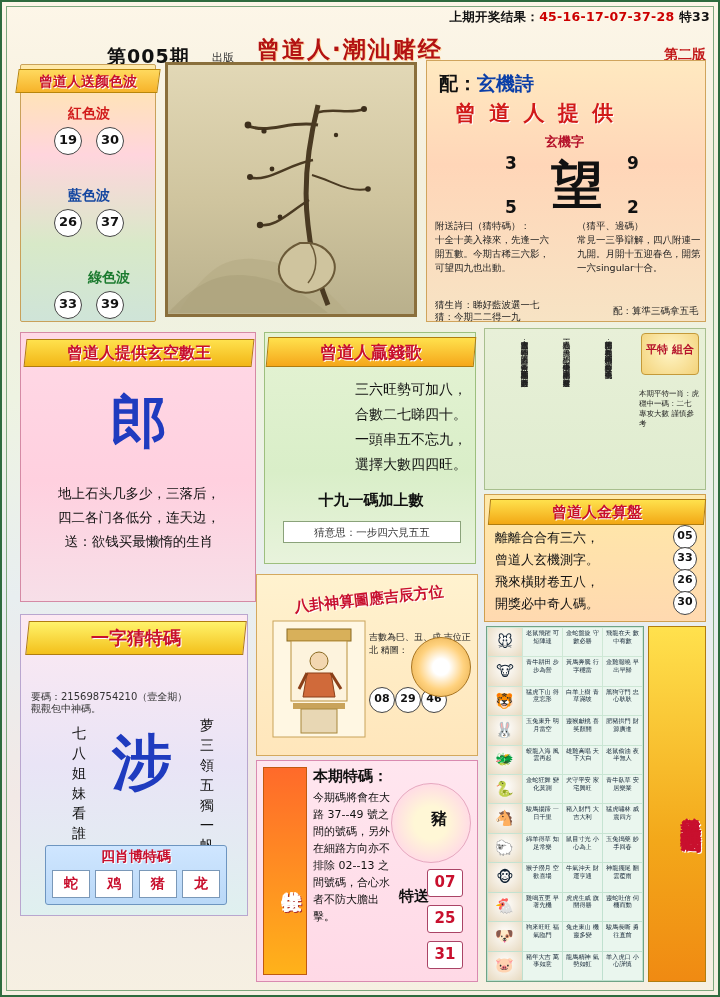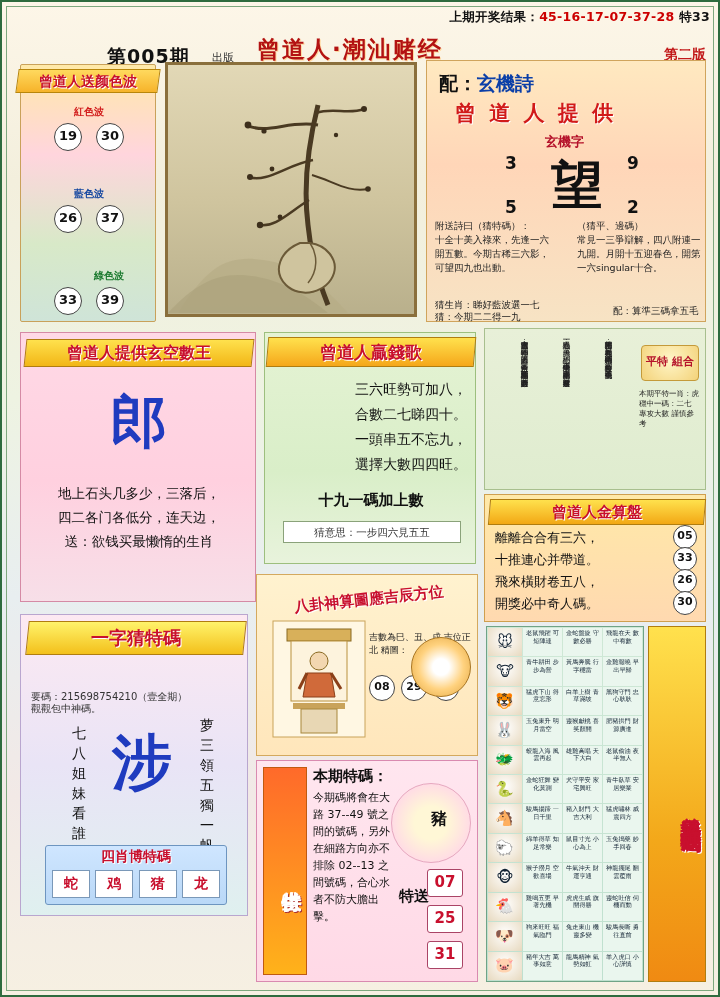--- a/index.html
+++ b/index.html
@@ -71,21 +71,21 @@
     border:1px solid #b8860b;
     transform:skewX(-8deg);
   }
   .waves-banner span{
     display:block;transform:skewX(8deg);
     text-align:center;line-height:22px;
     font-size:14px;font-weight:bold;color:#c8102e;
     text-shadow:1px 1px 0 #fff;
   }
   .wave-grp{position:absolute;left:0;width:136px;text-align:center;}
-  .wave-label{font-size:10px;font-weight:bold;margin-bottom:4px;}
+  .wave-label{font-size:14px;font-weight:bold;margin-bottom:4px;}
   .wl-red{color:#d11a1a;}
   .wl-blue{color:#1446a0;}
   .wl-green{color:#1b7a2f;padding-left:40px;}
   .balls{display:flex;justify-content:center;gap:14px;}
   .ball{
     width:26px;height:26px;border-radius:50%;
     border:1.5px solid #444;
     background:#fff;
     font-size:13px;font-weight:bold;color:#111;
     line-height:24px;text-align:center;
@@ -187,21 +187,21 @@
   }
   .mixcol{
     position:absolute;top:6px;width:36px;height:150px;
     font-size:7.5px;line-height:9.5px;color:#222;
     writing-mode:vertical-rl;
     text-orientation:upright;
     letter-spacing:0px;
     overflow:hidden;
   }
   .mixbox .badge{
-    position:absolute;right:6px;top:16px;width:58px;height:36px;
+    position:absolute;right:6px;top:4px;width:58px;height:42px;
     background:radial-gradient(circle at 50% 40%,#fff6c8,#f3d279);
     border:1px solid #c49a3a;border-radius:4px;
     text-align:center;font-size:11px;font-weight:bold;color:#b5122a;
     line-height:15px;padding-top:8px;box-sizing:border-box;
   }
   .mixbox .rtext{
     position:absolute;right:4px;top:60px;width:62px;
     font-size:7.5px;line-height:10px;color:#222;
   }
   
@@ -292,21 +292,21 @@
     transform:rotate(-6deg);
   }
   .bg-fig{
     position:absolute;left:14px;top:44px;width:96px;height:120px;
   }
   .bg-note{
     position:absolute;left:112px;top:56px;width:106px;
     font-size:9px;color:#222;line-height:13px;
   }
   .bg-balls{
-    position:absolute;left:112px;top:100px;display:flex;gap:6px;
+    position:absolute;left:112px;top:112px;display:flex;
   }
   .bg-balls div{
     width:24px;height:24px;border-radius:50%;background:#fff;border:1.2px solid #444;
     font-size:11px;font-weight:bold;text-align:center;line-height:22px;color:#111;
   }
   .bg-compass{
     position:absolute;right:6px;top:62px;width:58px;height:58px;
     border-radius:50%;
     background:radial-gradient(circle,#fff 20%,#ffd27f 55%,#e0a33c 100%);
     border:1.5px solid #a87522;
@@ -532,21 +532,21 @@
 組合</div>
     <div class="rtext">本期平特一肖：虎 穩中一碼：二七 專攻大數 謹慎參考</div>
   </div>
 
   <div class="panel jspanel">
     <div class="js-banner">
       <span>曾道人金算盤</span>
     </div>
     <div class="js-row" style="top:34px;">離離合合有三六，</div>
     <div class="js-ball" style="top:30px;">05</div>
-    <div class="js-row" style="top:56px;">十推連心并帶道。</div>
+    <div class="js-row" style="top:56px;">曾道人玄機測字。</div>
     <div class="js-ball" style="top:52px;">33</div>
     <div class="js-row" style="top:78px;">飛來橫財卷五八，</div>
     <div class="js-ball" style="top:74px;">26</div>
     <div class="js-row" style="top:100px;">開獎必中奇人碼。</div>
     <div class="js-ball" style="top:96px;">30</div>
   </div>
 
   <div class="panel yzpanel">
     <div class="yz-banner">
       <span>一字猜特碼</span>

